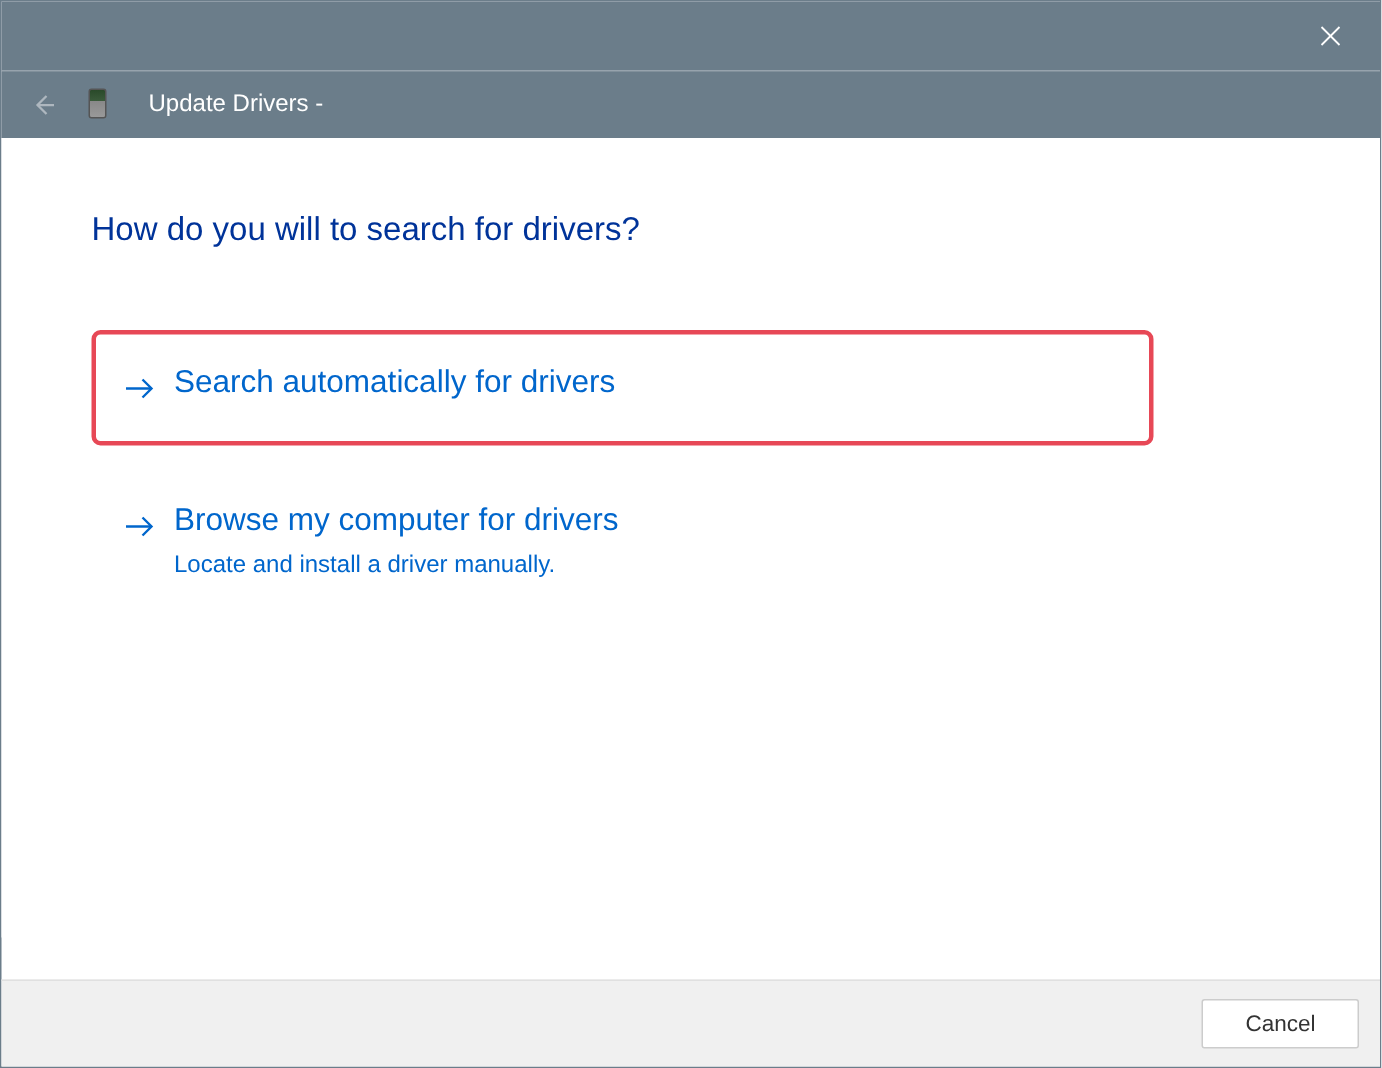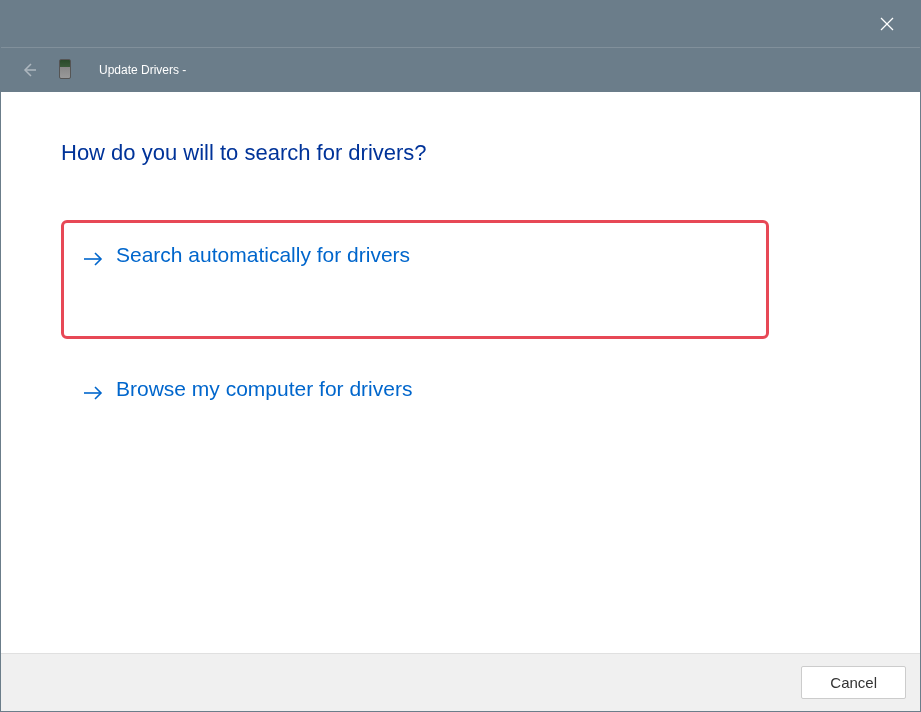--- a/index.html
+++ b/index.html
@@ -83,41 +83,41 @@
     .device-icon-body {
       width: 12px;
       height: 20px;
       background: linear-gradient(to bottom, #2a4a2a 0%, #3a5a3a 40%, #888 40%, #999 100%);
       border: 1px solid #555;
       border-radius: 2px;
     }
     
     .window-title {
       color: #fff;
-      font-size: 12px;
+      font-size: 16px;
       font-weight: 400;
       margin-left: 4px;
     }
     
     .content {
       flex: 1;
       background: #fff;
       padding: 48px 60px 20px 60px;
       position: relative;
     }
     
     .main-heading {
       color: #003399;
       font-size: 22px;
       font-weight: 400;
       margin-bottom: 54px;
     }
     
     .option-box {
-      padding: 20px 18px 63px 18px;
+      padding: 20px 18px 21px 18px;
       margin-bottom: 38px;
       width: 708px;
       cursor: pointer;
     }
     
     .option-box.highlighted {
       border: 3px solid #e74856;
       border-radius: 6px;
     }
     
@@ -233,20 +233,21 @@
     <div class="option-box plain">
       <div class="option-row">
         <div class="arrow-icon">
           <svg viewBox="0 0 20 14" fill="none" stroke="#0066cc" stroke-width="1.6">
             <line x1="1" y1="7" x2="18" y2="7"></line>
             <polyline points="12,1 18,7 12,13"></polyline>
           </svg>
         </div>
         <div class="option-text">
           <div class="option-title">Browse my computer for drivers</div>
+          <div class="option-desc">Locate and install a driver manually.</div>
         </div>
       </div>
     </div>
   </div>
 
   <div class="footer">
     <button class="cancel-btn">Cancel</button>
   </div>
 
 </div>

